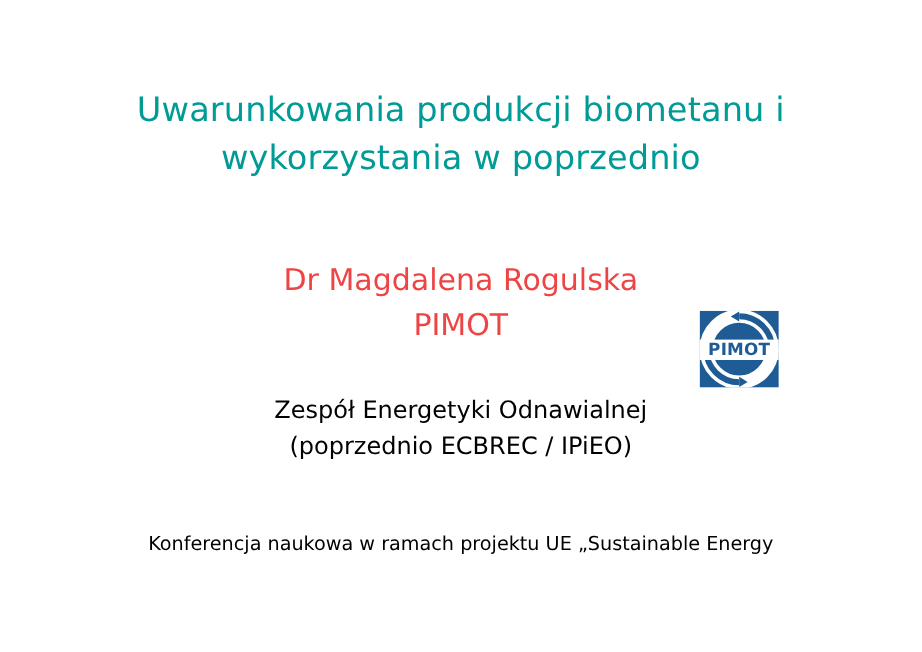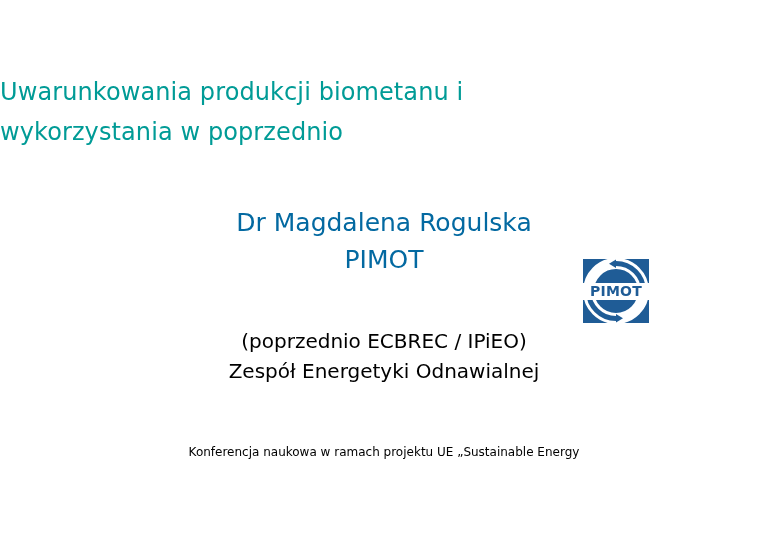--- a/index.html
+++ b/index.html
@@ -17,38 +17,38 @@
     background: #ffffff;
     overflow: hidden;
   }
 
   
   .title-block {
     position: absolute;
     left: 0;
     top: 72px;
     width: 768px;
-    text-align: left;
+    text-align: center;
     color: #009b96;
     font-family: "DejaVu Sans", sans-serif;
-    font-size: 24px;
+    font-size: 28px;
     line-height: 40px;
     font-weight: 400;
     letter-spacing: 0.1px;
   }
   .title-line { display: block; white-space: nowrap; }
 
   
   .author-block {
     position: absolute;
     left: 0;
-    top: 204px;
+    top: 215px;
     width: 768px;
     text-align: center;
-    color: #0369a1;
+    color: #ef4444;
     font-family: "DejaVu Sans", sans-serif;
     font-size: 25px;
     line-height: 37px;
     font-weight: 400;
   }
   .author-line { display: block; white-space: nowrap; }
 
   
   .dept-block {
     position: absolute;
@@ -66,21 +66,21 @@
 
   
   .footer-block {
     position: absolute;
     left: 0;
     top: 440px;
     width: 768px;
     text-align: center;
     color: #000000;
     font-family: "DejaVu Sans", sans-serif;
-    font-size: 12px;
+    font-size: 16px;
     line-height: 25px;
     font-weight: 400;
   }
   .footer-line { display: block; white-space: nowrap; }
 
   
   .logo {
     position: absolute;
     left: 583px;
     top: 259px;
@@ -120,21 +120,21 @@
         <path d="M 33 63.5 L 33 55 L 40 59.3 Z"></path>
       </g>
 
       <rect x="0" y="24" width="66" height="17" fill="#ffffff"></rect>
 
       <text x="33" y="37" text-anchor="middle" font-family="DejaVu Sans, sans-serif" font-size="14" font-weight="bold" fill="#1f5c96" letter-spacing="0.2">PIMOT</text>
     </svg>
   </div>
 
   <div class="dept-block">
+    <span class="dept-line">Zespół Energetyki Odnawialnej</span>
     <span class="dept-line">(poprzednio ECBREC / IPiEO)</span>
-    <span class="dept-line">Zespół Energetyki Odnawialnej</span>
   </div>
 
   <div class="footer-block">
     <span class="footer-line">Konferencja naukowa w ramach projektu UE „Sustainable Energy</span>
   </div>
 
 </div>
 
 </body></html>

